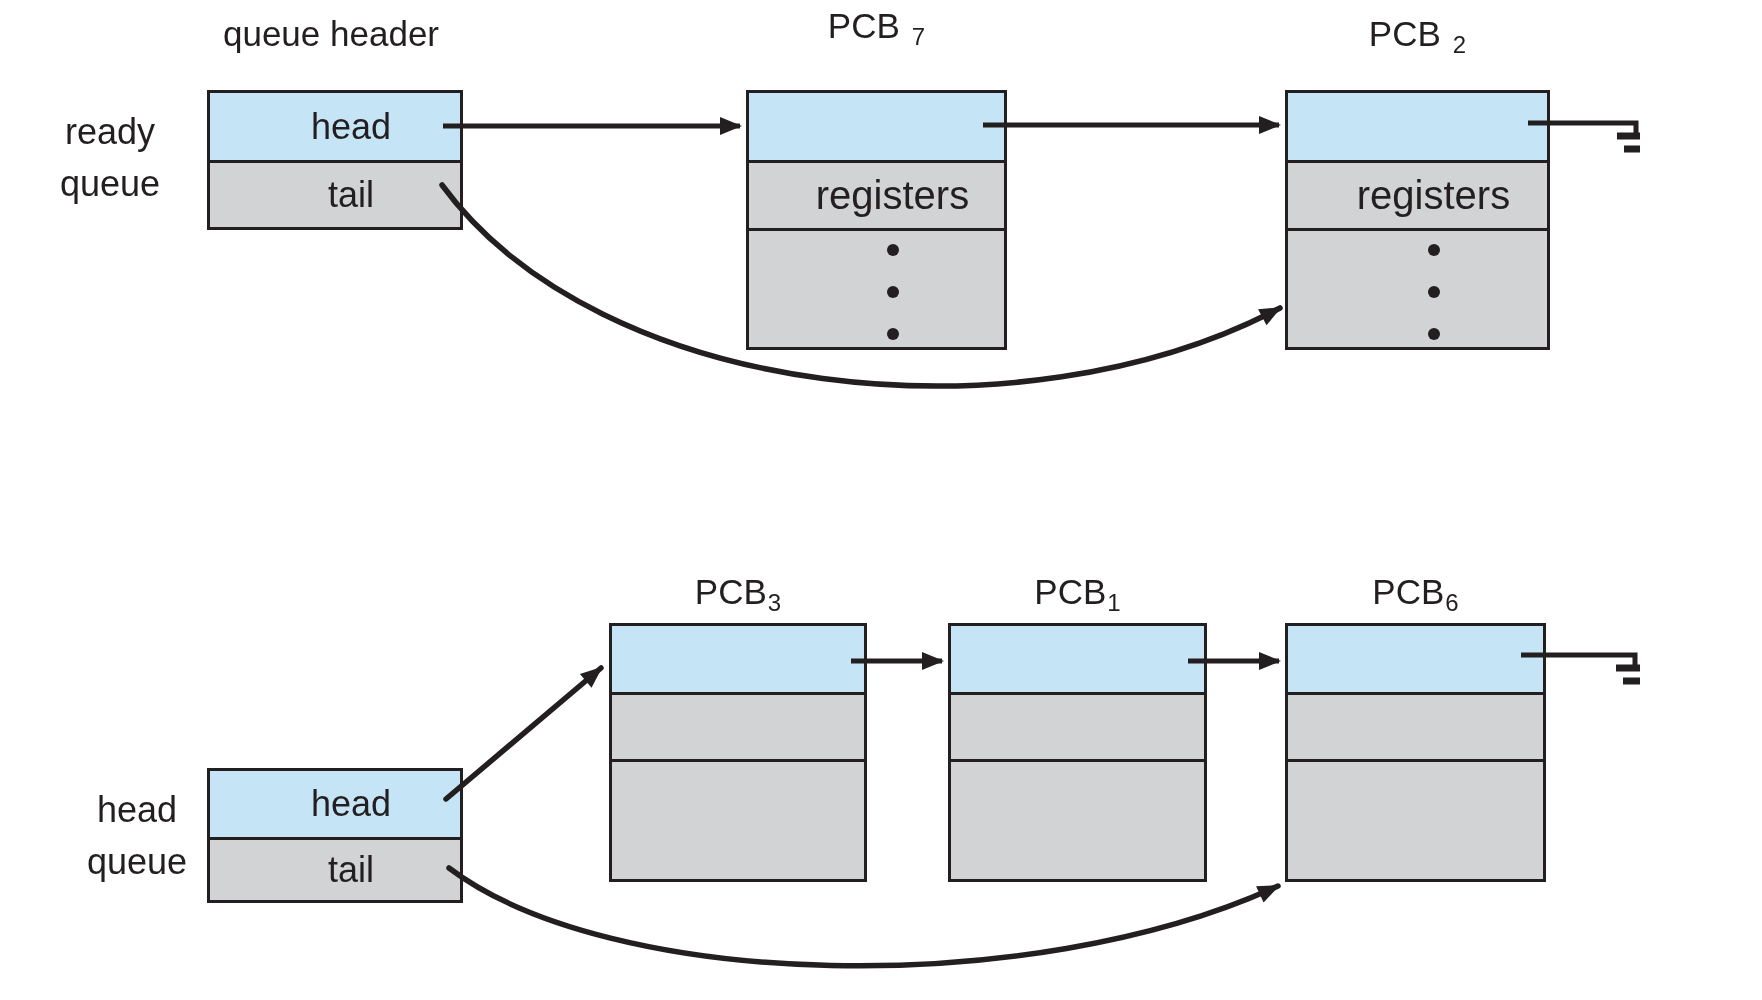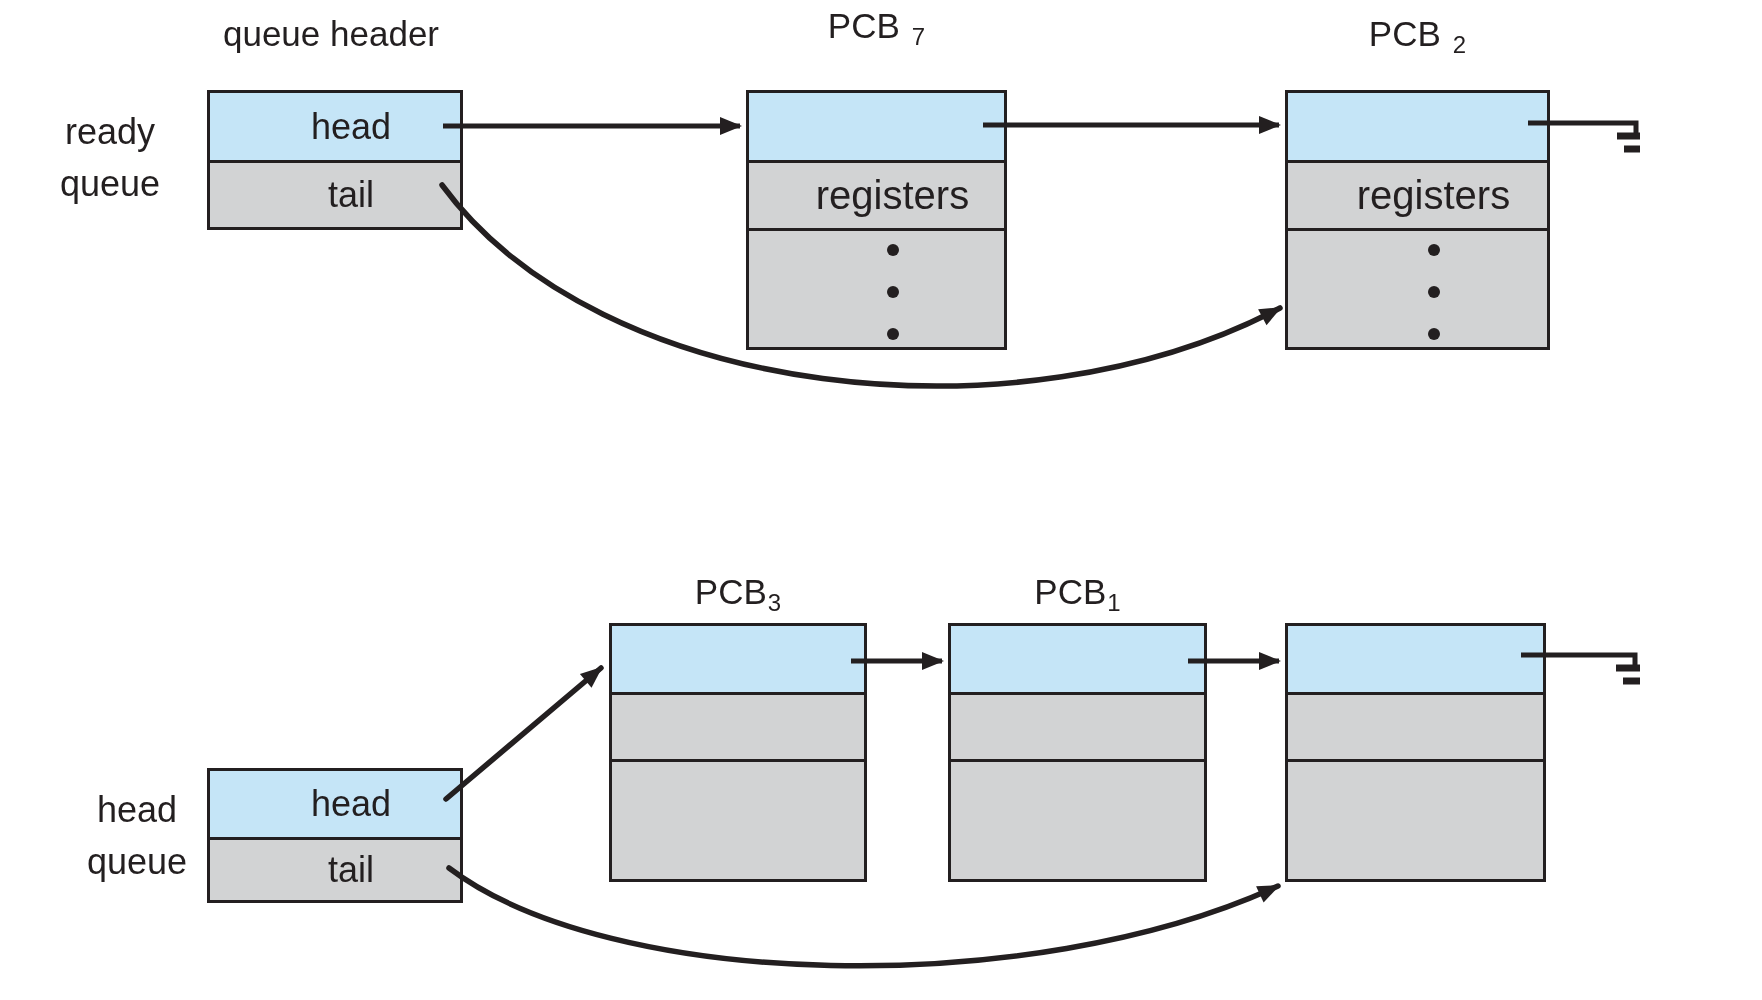--- a/index.html
+++ b/index.html
@@ -93,20 +93,21 @@
 
   <div class="lbl sidelbl" style="left:52px;top:784px;width:170px;">
     <div>head</div>
     <div>queue</div>
   </div>
 
   <div class="lbl pcblbl" style="left:609px;top:570px;width:258px;"><span>PCB</span><span class="sub tight">3</span></div>
 
   <div class="lbl pcblbl" style="left:948px;top:570px;width:259px;"><span>PCB</span><span class="sub tight">1</span></div>
 
+  <div class="lbl pcblbl" style="left:1285px;top:570px;width:261px;"><span>PCB</span><span class="sub tight">6</span></div>
 
   <div class="box" style="left:207px;top:768px;width:256px;height:135px;">
     <div class="row link" style="height:66px;">
       <span>head</span>
     </div>
     <div class="row body-sec divided grow">
       <span>tail</span>
     </div>
   </div>
 

